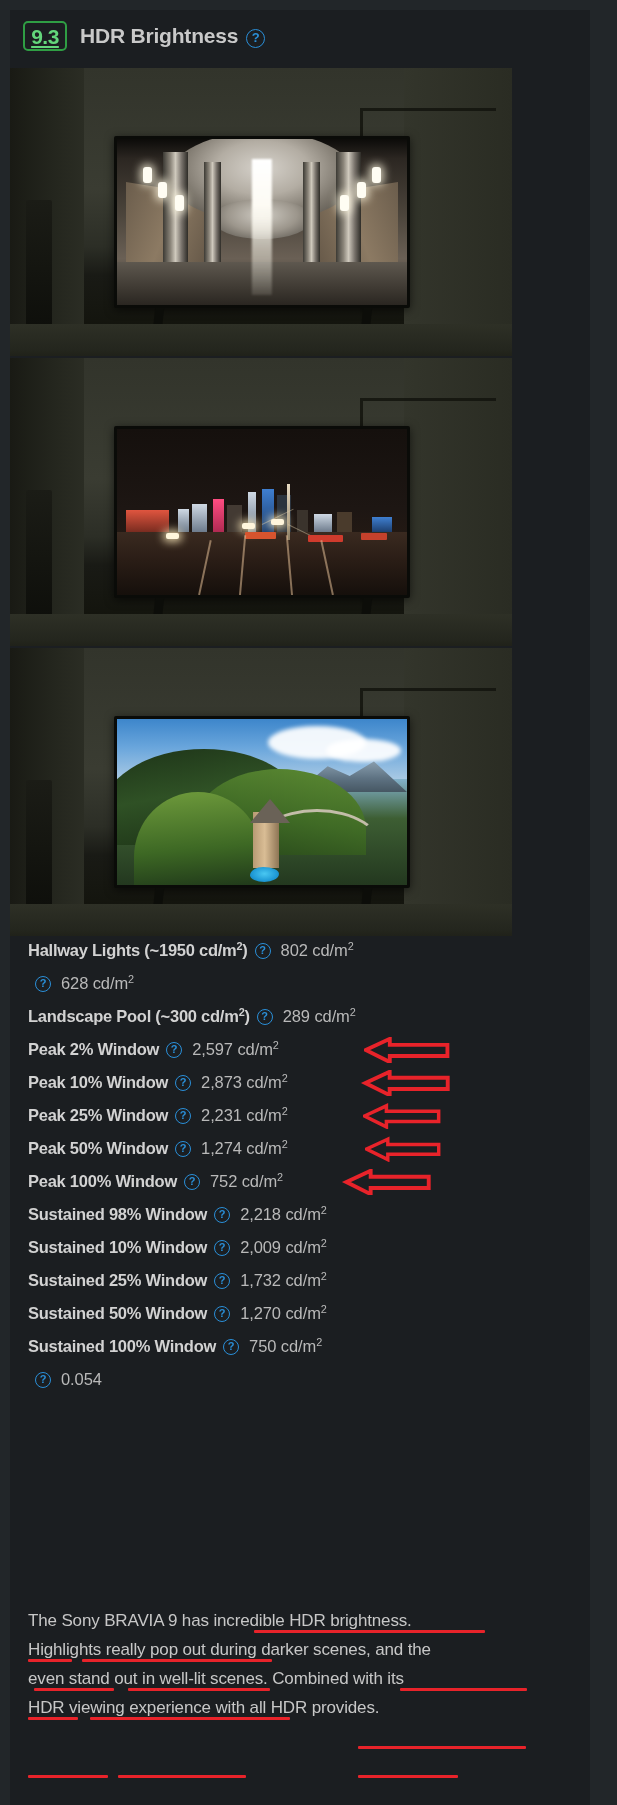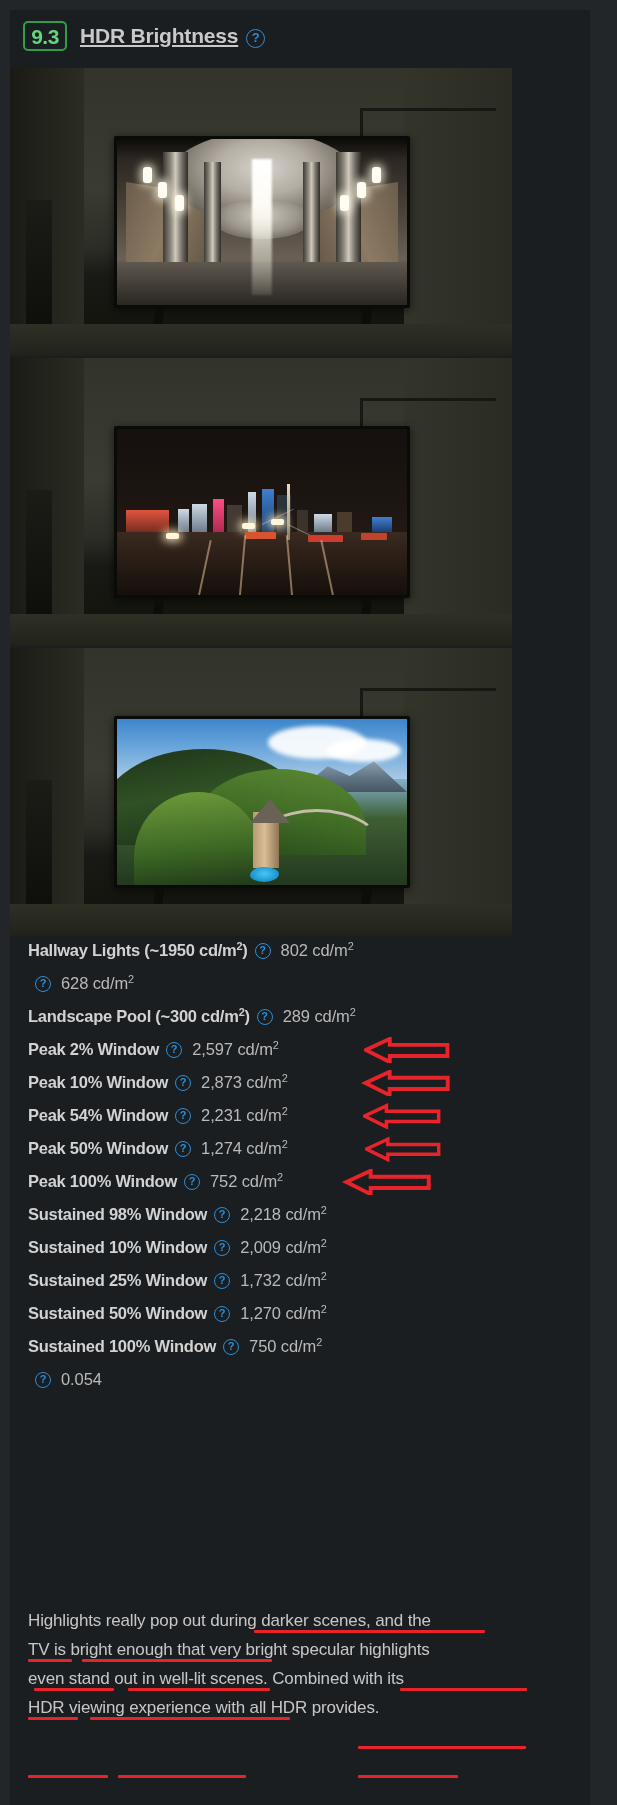--- a/index.html
+++ b/index.html
@@ -40,28 +40,28 @@
     border: 2px solid #2f9e44;
     border-radius: 5px;
     display: flex;
     align-items: center;
     justify-content: center;
     color: #63d67b;
     font-size: 21px;
     font-weight: bold;
     letter-spacing: -0.5px;
     line-height: 1;
+    text-decoration: underline;
   }
   .hdr-title {
     margin-left: 13px;
     color: #c9c9c9;
     font-size: 21px;
     font-weight: bold;
     letter-spacing: -0.2px;
-    text-decoration: underline;
   }
   .qmark {
     display: inline-block;
     width: 16px;
     height: 16px;
     border-radius: 50%;
     border: 1.6px solid #2a8fd8;
     color: #2a8fd8;
     font-size: 11px;
     font-weight: bold;
@@ -400,21 +400,21 @@
           <span class="row-label">Peak 2% Window</span>
           <span class="qmark">?</span>
           <span class="row-value">2,597 cd/m<sup>2</sup></span>
         </div>
         <div class="row">
           <span class="row-label">Peak 10% Window</span>
           <span class="qmark">?</span>
           <span class="row-value">2,873 cd/m<sup>2</sup></span>
         </div>
         <div class="row">
-          <span class="row-label">Peak 54% Window</span>
+          <span class="row-label">Peak 25% Window</span>
           <span class="qmark">?</span>
           <span class="row-value">2,231 cd/m<sup>2</sup></span>
         </div>
         <div class="row">
           <span class="row-label">Peak 50% Window</span>
           <span class="qmark">?</span>
           <span class="row-value">1,274 cd/m<sup>2</sup></span>
         </div>
         <div class="row">
           <span class="row-label">Peak 100% Window</span>
@@ -446,22 +446,22 @@
           <span class="qmark">?</span>
           <span class="row-value">750 cd/m<sup>2</sup></span>
         </div>
         <div class="row">
           <span class="qmark">?</span>
           <span class="row-value">0.054</span>
         </div>
       </div>
 
     <div class="para">
+        <div>The Sony BRAVIA 9 has incredible HDR brightness.</div>
         <div>Highlights really pop out during darker scenes, and the</div>
-        <div>TV is bright enough that very bright specular highlights</div>
         <div>even stand out in well-lit scenes. Combined with its</div>
         <div>HDR viewing experience with all HDR provides.</div>
       </div>
 
   <div class="arrow" style="left: 354px; top: 1027px;">
         <svg width="86" height="26" viewBox="0 0 100 30">
           <path d="M2 15 L30 2 L30 9 L97 9 L97 22 L30 22 L30 29 Z" fill="none" stroke="#e8232a" stroke-width="4.5" stroke-linejoin="miter"></path>
         </svg>
       </div>
       <div class="arrow" style="left: 349px; top: 1060px;">

